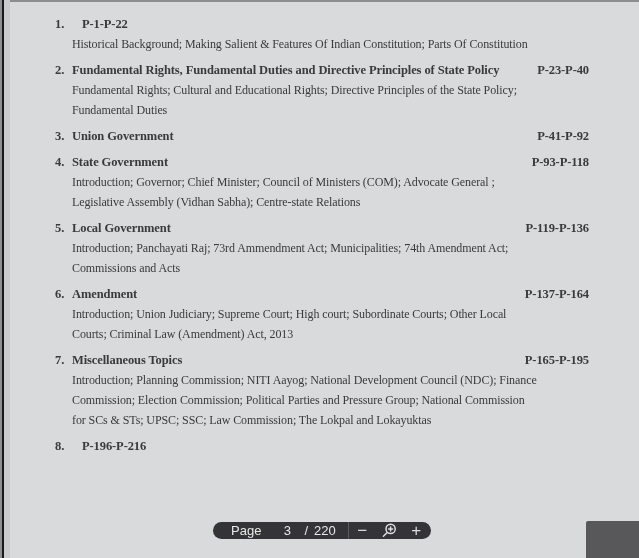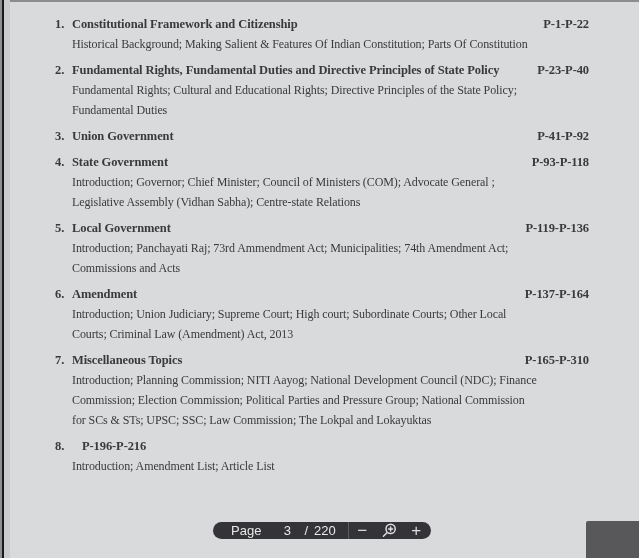--- a/index.html
+++ b/index.html
@@ -80,21 +80,20 @@
 <div class="top-edge"></div>
 <div class="left-edge-outer"></div>
 <div class="left-edge-line"></div>
 <div class="left-edge-strip"></div>
 
 <div class="toc">
 
   <div class="toc-item">
     <div class="toc-head">
       <span class="toc-num">1.</span>
-      <span class="toc-title">Constitutional Framework and Citizenship</span>
       <span class="toc-pages">P-1-P-22</span>
     </div>
     <div class="toc-body">Historical Background; Making Salient &amp; Features Of Indian Constitution; Parts Of Constitution</div>
   </div>
 
   <div class="toc-item">
     <div class="toc-head">
       <span class="toc-num">2.</span>
       <span class="toc-title">Fundamental Rights, Fundamental Duties and Directive Principles of State Policy</span>
       <span class="toc-pages">P-23-P-40</span>
@@ -138,33 +137,32 @@
       <span class="toc-pages">P-137-P-164</span>
     </div>
     <div class="toc-body">Introduction; Union Judiciary; Supreme Court; High court; Subordinate Courts; Other Local
 Courts; Criminal Law (Amendment) Act, 2013</div>
   </div>
 
   <div class="toc-item">
     <div class="toc-head">
       <span class="toc-num">7.</span>
       <span class="toc-title">Miscellaneous Topics</span>
-      <span class="toc-pages">P-165-P-310</span>
+      <span class="toc-pages">P-165-P-195</span>
     </div>
     <div class="toc-body">Introduction; Planning Commission; NITI Aayog; National Development Council (NDC); Finance
 Commission; Election Commission; Political Parties and Pressure Group; National Commission
 for SCs &amp; STs; UPSC; SSC;  Law Commission; The Lokpal and Lokayuktas</div>
   </div>
 
   <div class="toc-item">
     <div class="toc-head">
       <span class="toc-num">8.</span>
       <span class="toc-pages">P-196-P-216</span>
     </div>
-    <div class="toc-body">Introduction; Amendment List; Article List</div>
   </div>
 
 </div>
 
 <div class="toolbar">
   <span class="tb-page-label">Page</span>
   <span class="tb-page-num">3</span>
   <span class="tb-slash">/</span>
   <span class="tb-total">220</span>
   <span class="tb-divider"></span>

